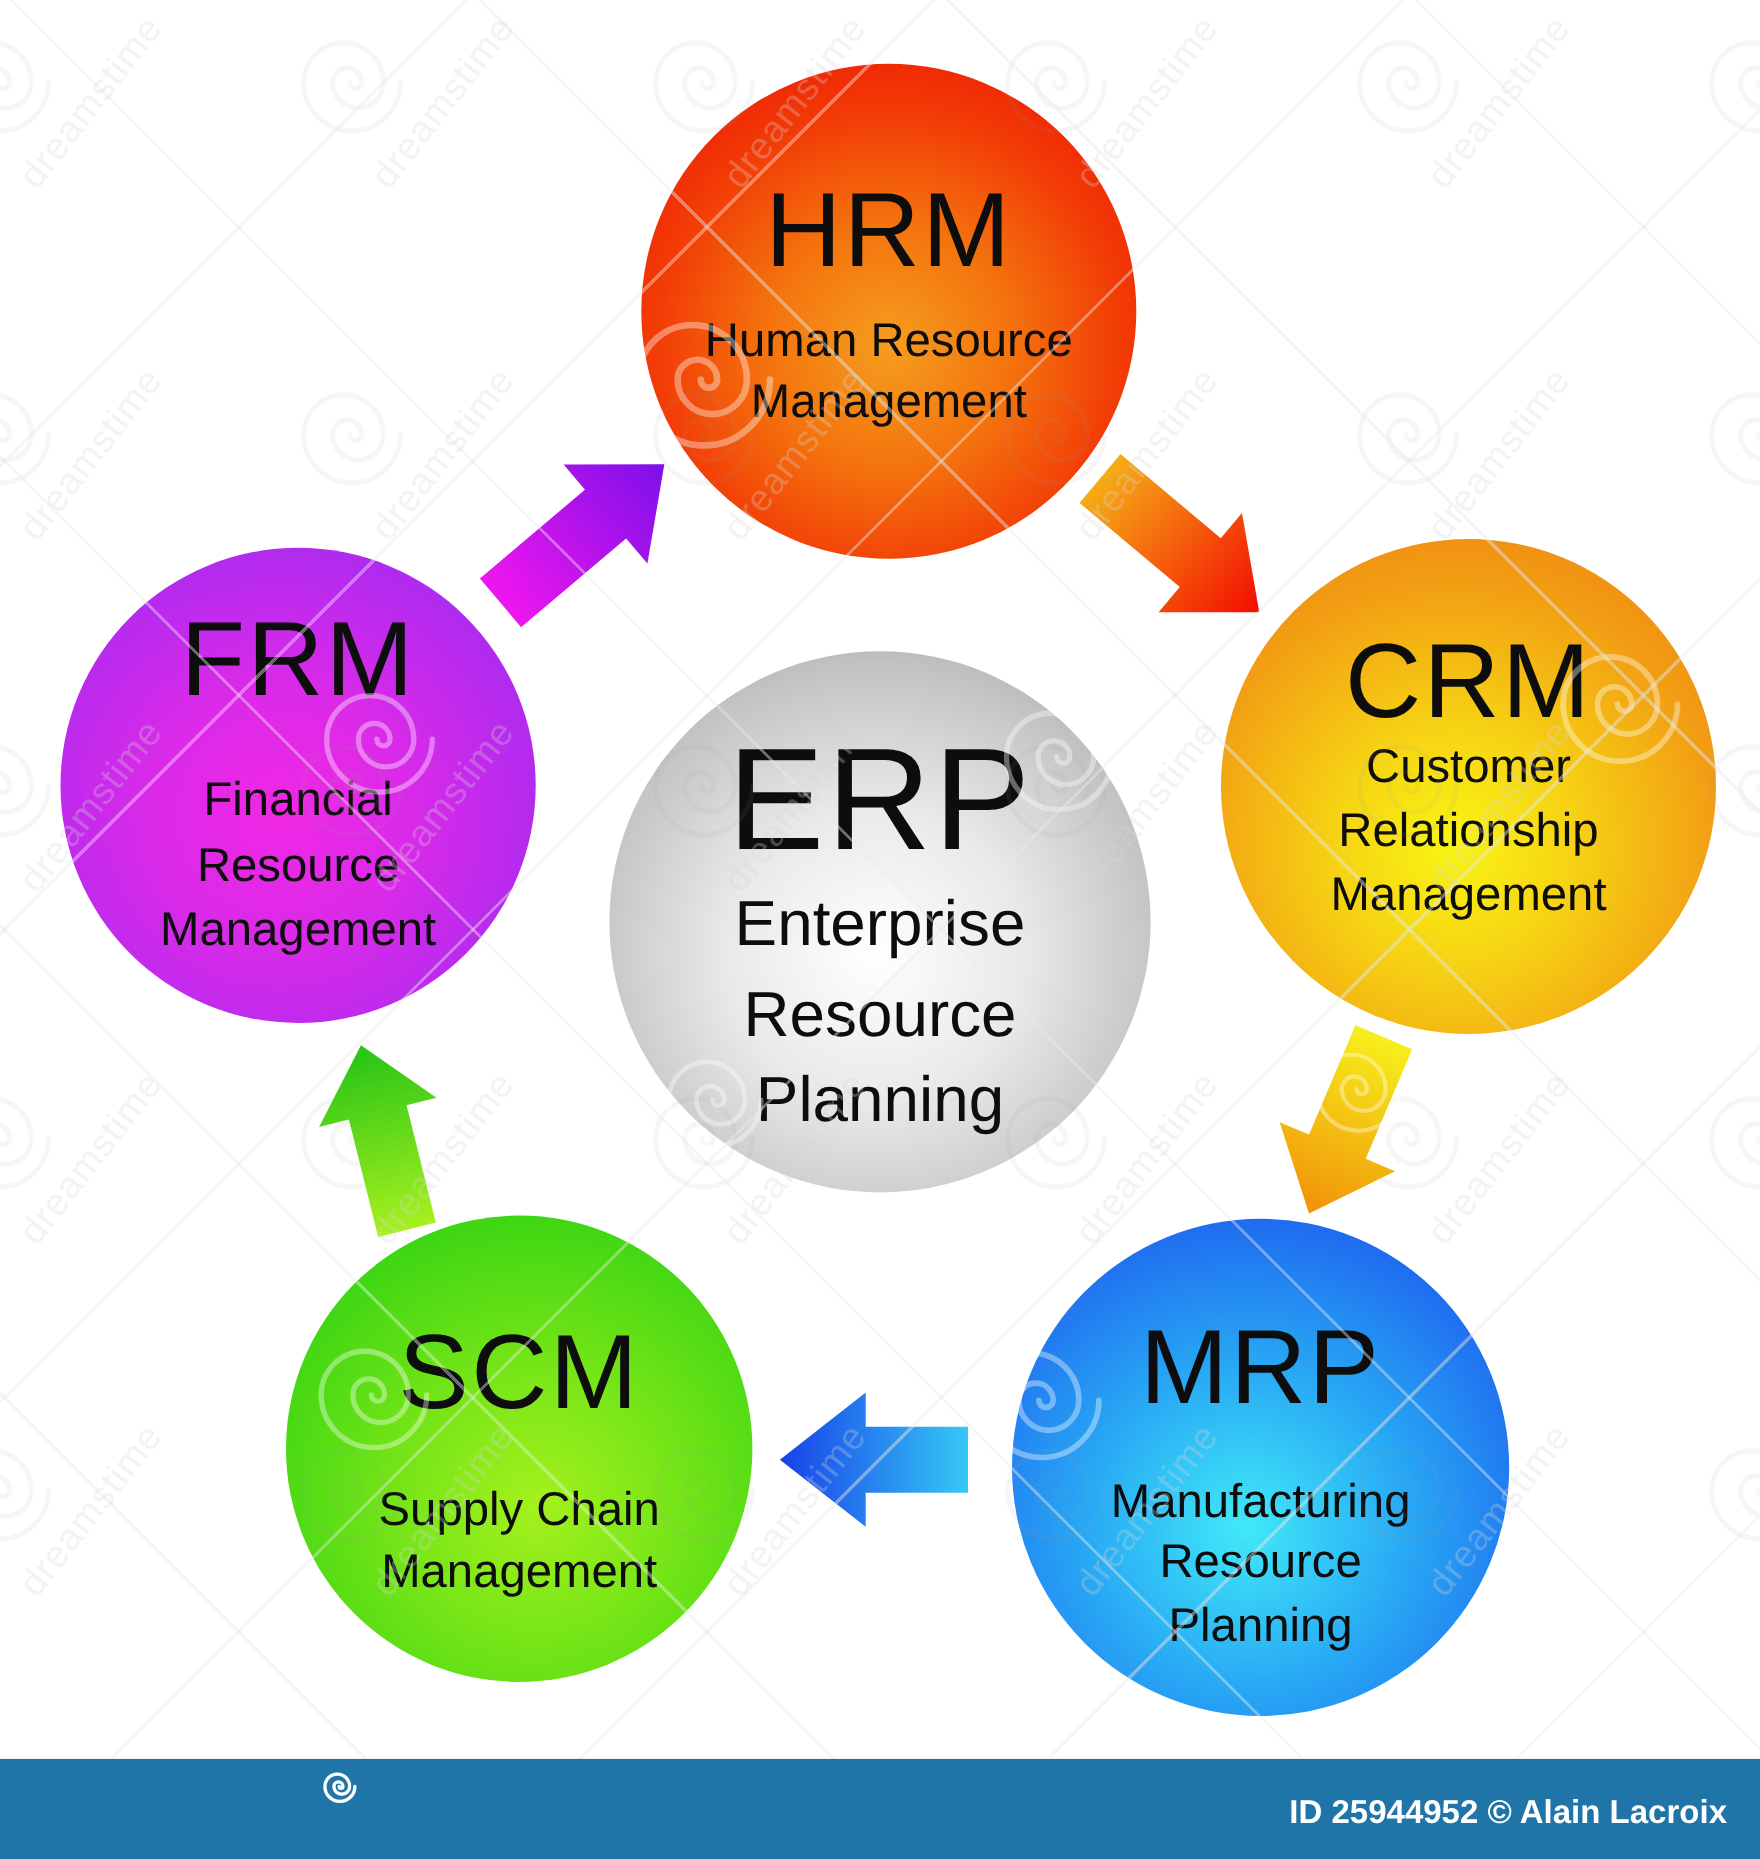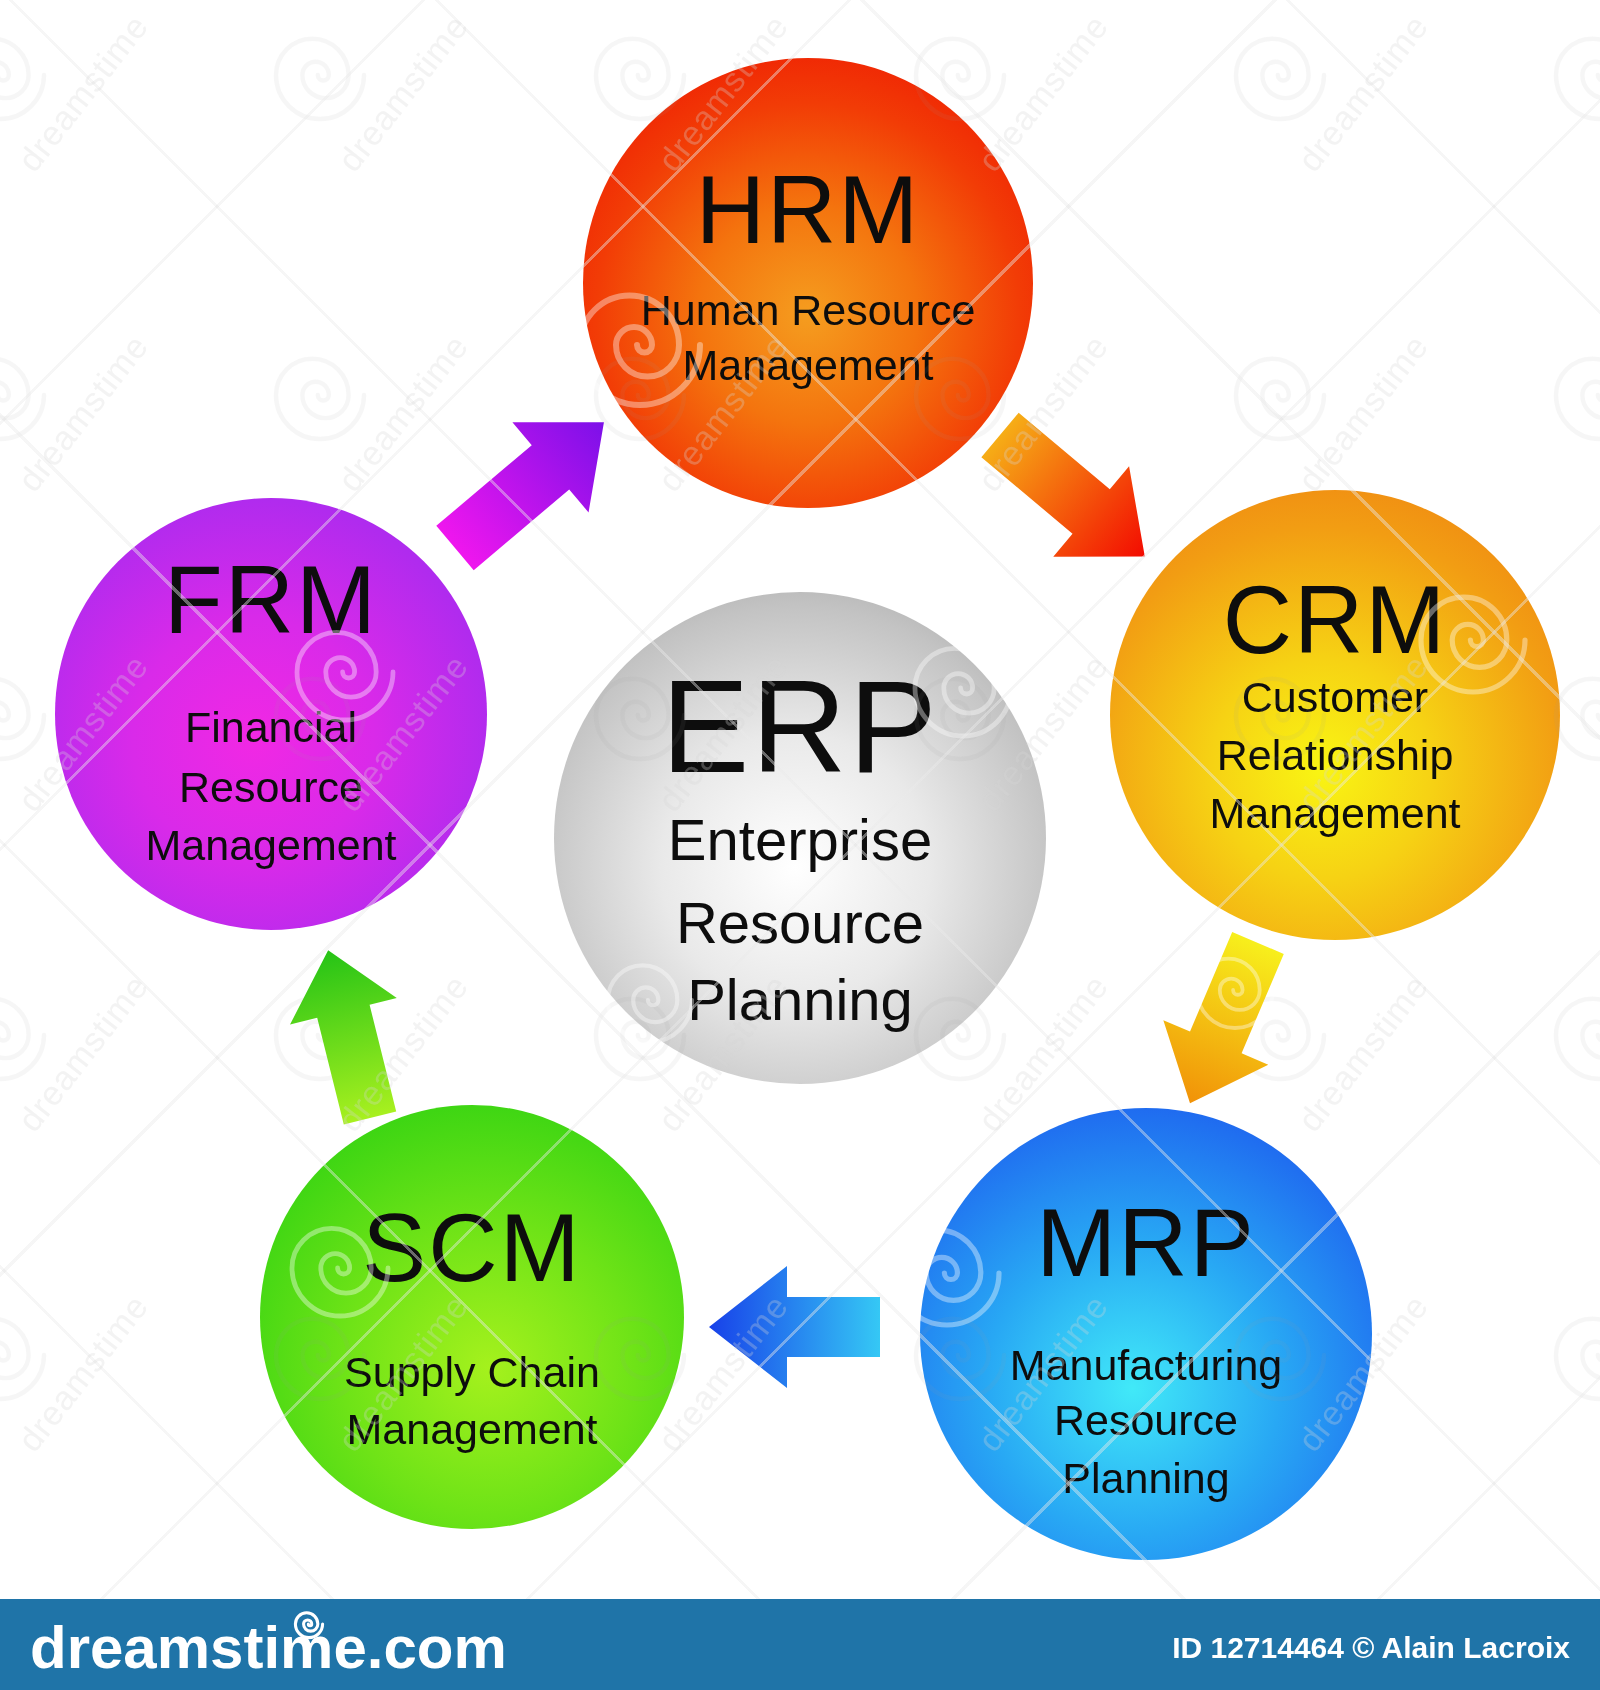--- a/index.html
+++ b/index.html
@@ -246,20 +246,19 @@
       <div class="wm-text white" style="left: 1290px; top: 795px;">dreamstime</div>
       <div class="wm-text gray" style="left: 1290px; top: 1115px;">dreamstime</div>
       <div class="wm-text white" style="left: 1290px; top: 1115px;">dreamstime</div>
       <div class="wm-text gray" style="left: 1290px; top: 1435px;">dreamstime</div>
       <div class="wm-text white" style="left: 1290px; top: 1435px;">dreamstime</div>
       <div class="wm-text gray" style="left: 1290px; top: 1755px;">dreamstime</div>
       <div class="wm-text white" style="left: 1290px; top: 1755px;">dreamstime</div>
     </div>
 
   <div id="footer-bar">
-    <div id="brand">dreamstime.com</div>
     <svg id="brand-spiral" width="34" height="34" viewBox="-50 -50 100 100">
       <use href="#spiralp" stroke="#ffffff" stroke-width="9" fill="none"></use>
     </svg>
-    <div id="credit">ID 12714464 © Alain Lacroix</div>
+    <div id="credit">ID 25944952 © Alain Lacroix</div>
   </div>
 
 </div>
 
 </body></html>

